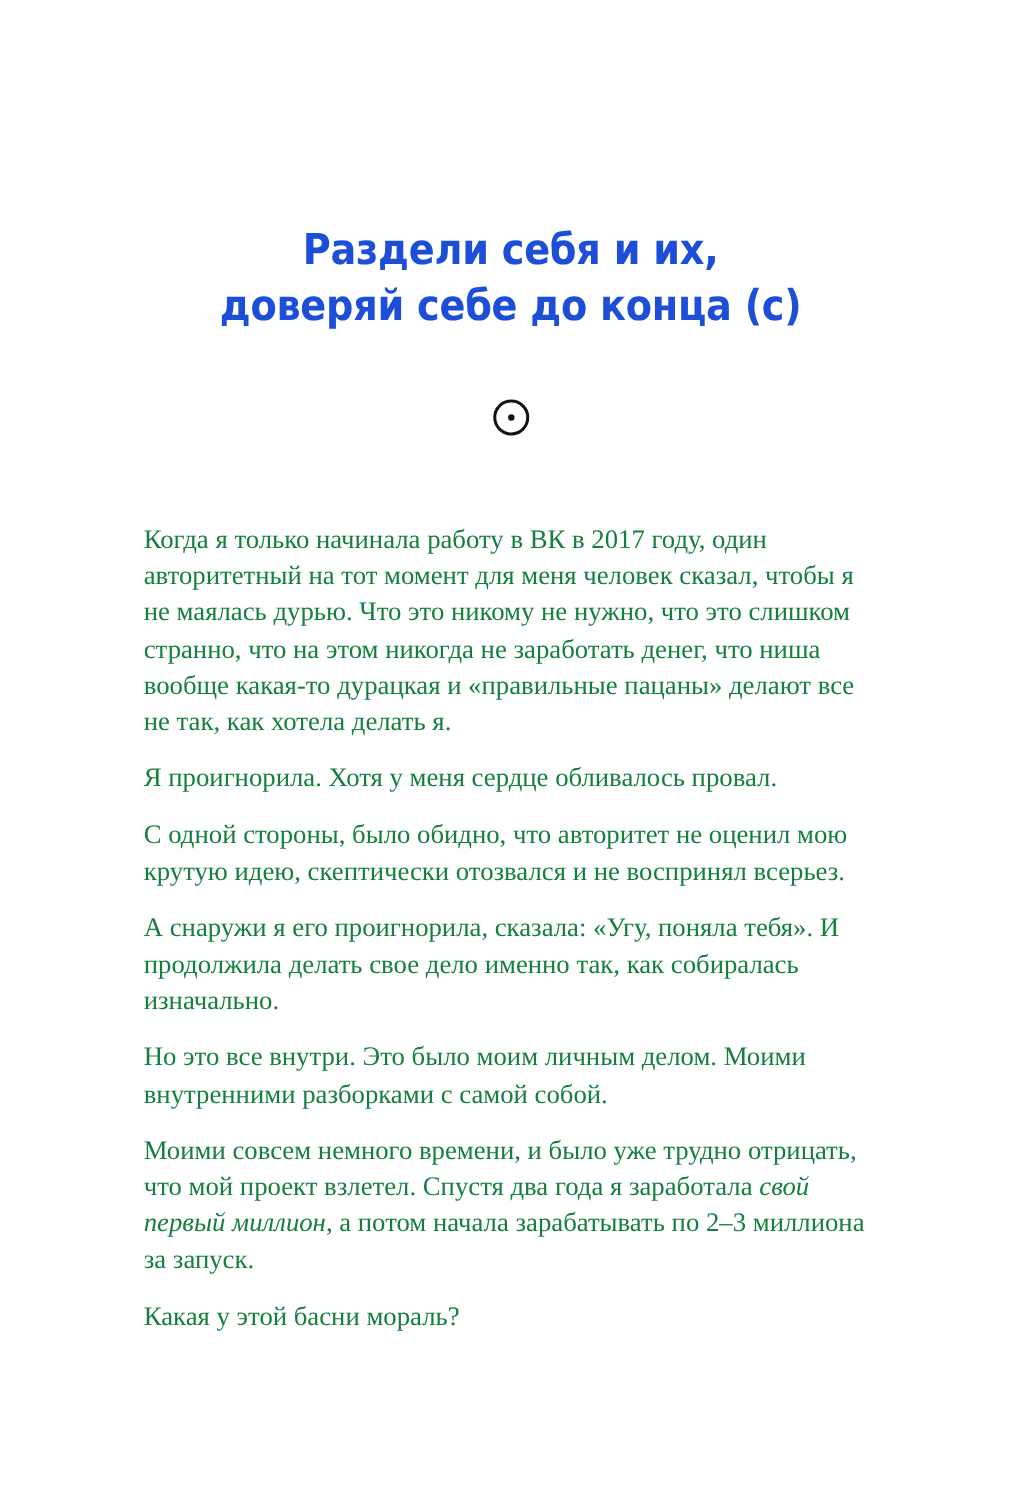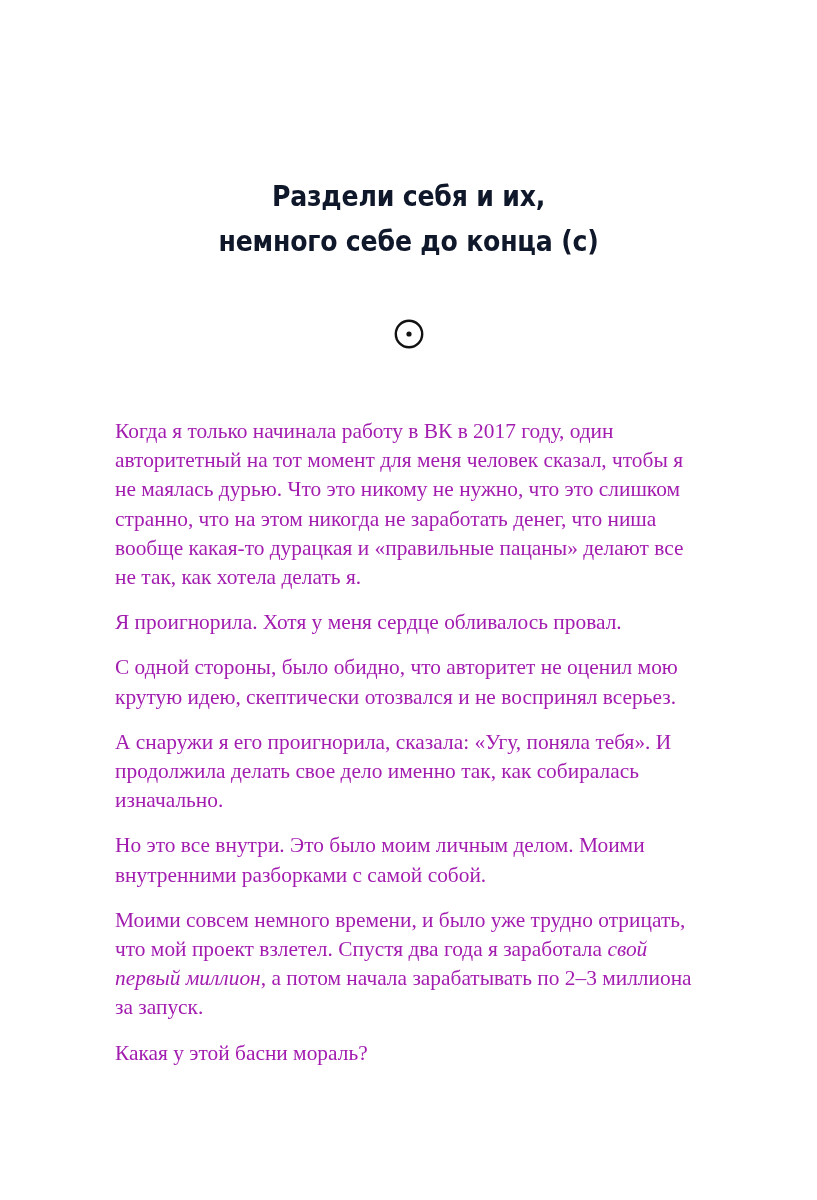--- a/index.html
+++ b/index.html
@@ -19,24 +19,24 @@
   }
 
   .chapter-title {
     position: absolute;
     left: 0;
     right: 0;
     top: 155px;
     text-align: center;
     font-family: "DejaVu Sans Condensed", "Liberation Sans Narrow", "Liberation Sans", sans-serif;
     font-weight: bold;
-    font-size: 28px;
+    font-size: 34px;
     line-height: 45px;
     letter-spacing: -0.2px;
-    color: #0f172a;
+    color: #1d4ed8;
     -webkit-font-smoothing: antialiased;
   }
 
   .chapter-title .title-line {
     display: block;
     white-space: nowrap;
   }
 
   .ornament {
     position: absolute;
@@ -54,21 +54,21 @@
   }
 
   .body-text {
     position: absolute;
     left: 115px;
     top: 417px;
     width: 589px;
     font-family: "Liberation Serif", "DejaVu Serif", serif;
     font-size: 21.4px;
     line-height: 29.2px;
-    color: #a21caf;
+    color: #15803d;
     text-align: left;
     hyphens: manual;
   }
 
   .body-text p {
     margin: 0 0 16px 0;
     text-indent: 0;
   }
 
   .body-text p:last-child {
@@ -79,21 +79,21 @@
     font-style: italic;
   }
 </style>
 </head>
 <body>
 
 <div class="page">
 
   <h1 class="chapter-title">
     <span class="title-line">Раздели себя и их,</span>
-    <span class="title-line">немного себе до конца (с)</span>
+    <span class="title-line">доверяй себе до конца (с)</span>
   </h1>
 
   <div class="ornament">
     <svg width="32" height="32" viewBox="0 0 32 32" aria-hidden="true">
       <circle cx="16" cy="16" r="13.2" fill="none" stroke="#121212" stroke-width="2.4"></circle>
       <circle cx="16" cy="16" r="2.6" fill="#121212"></circle>
     </svg>
   </div>
 
   <div class="body-text">

